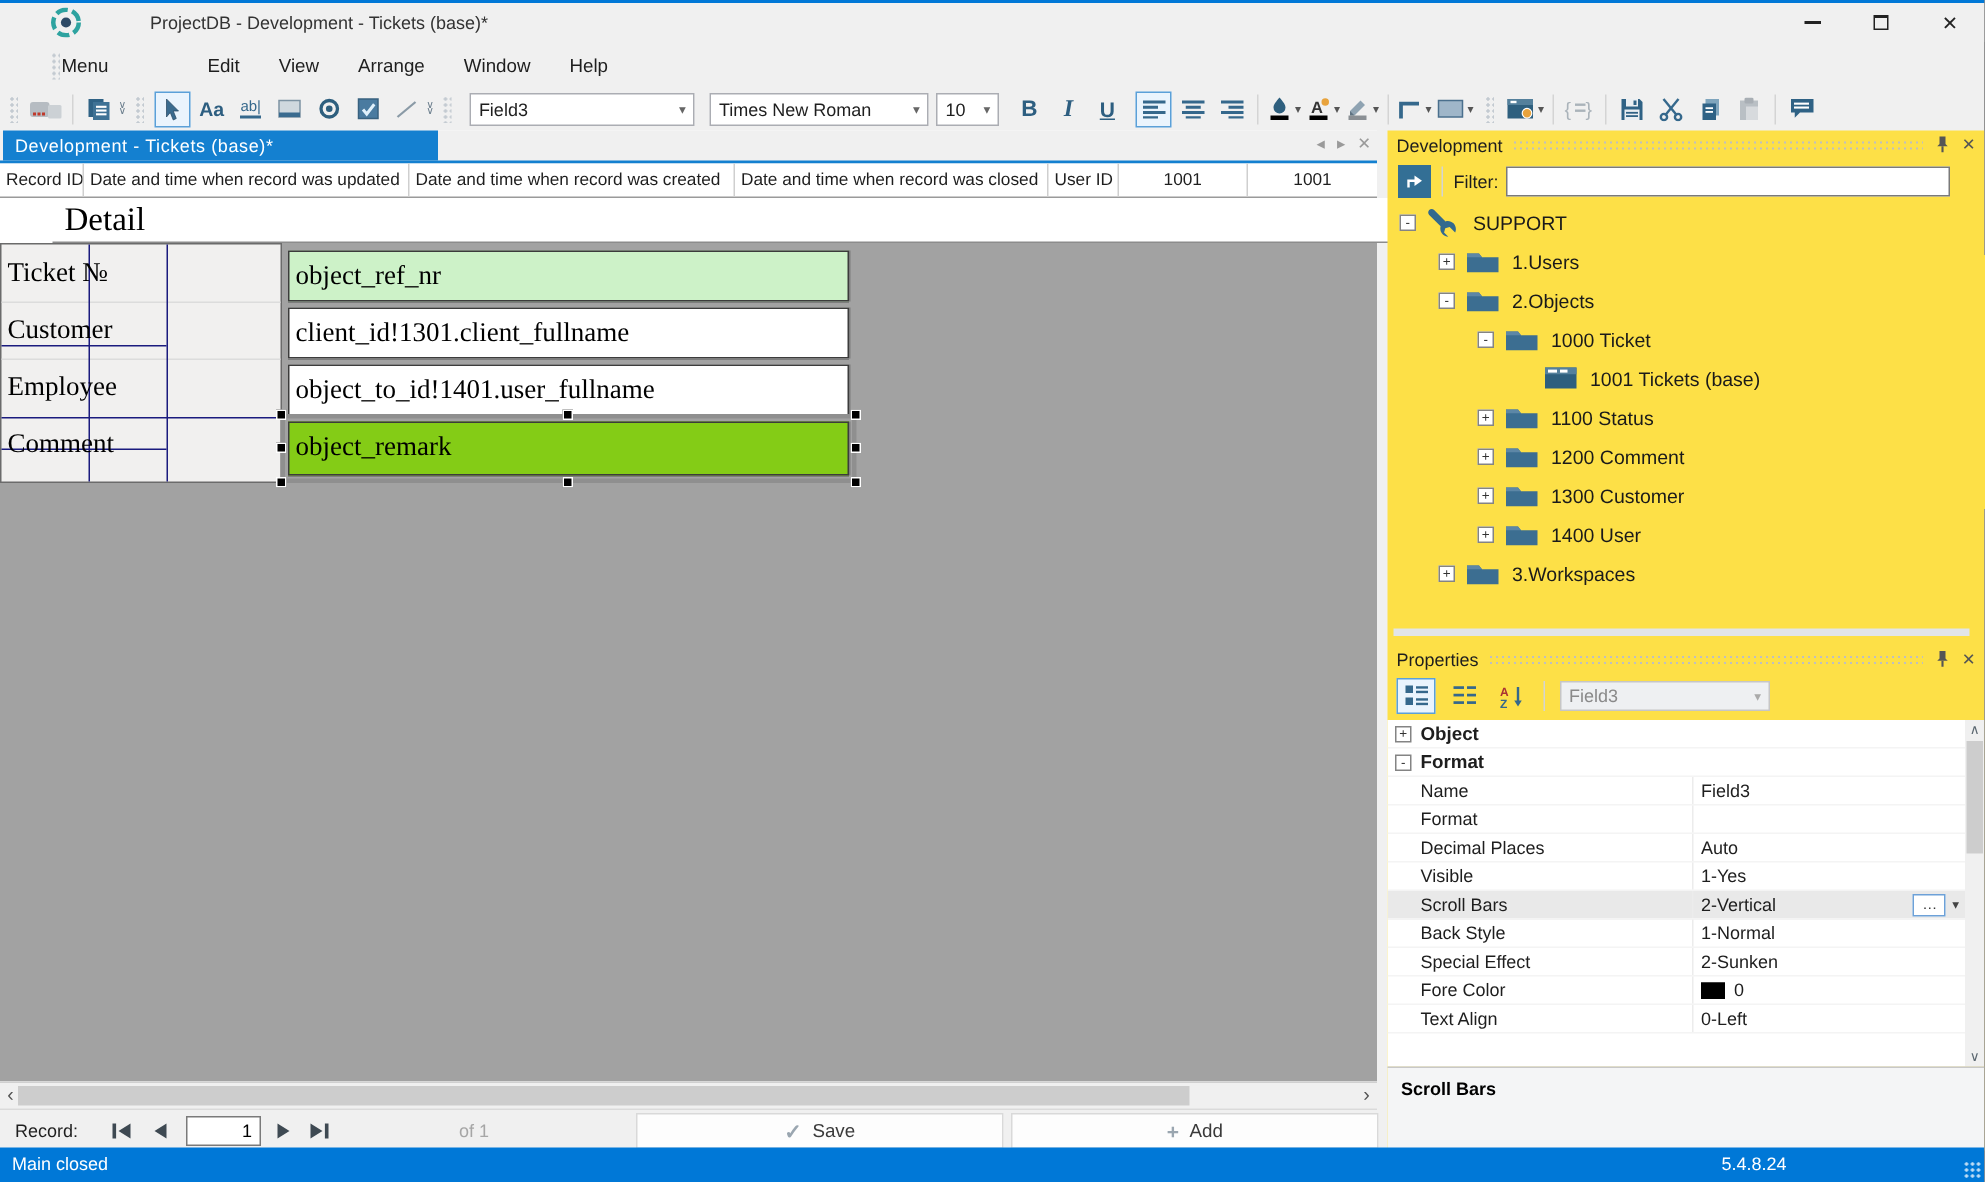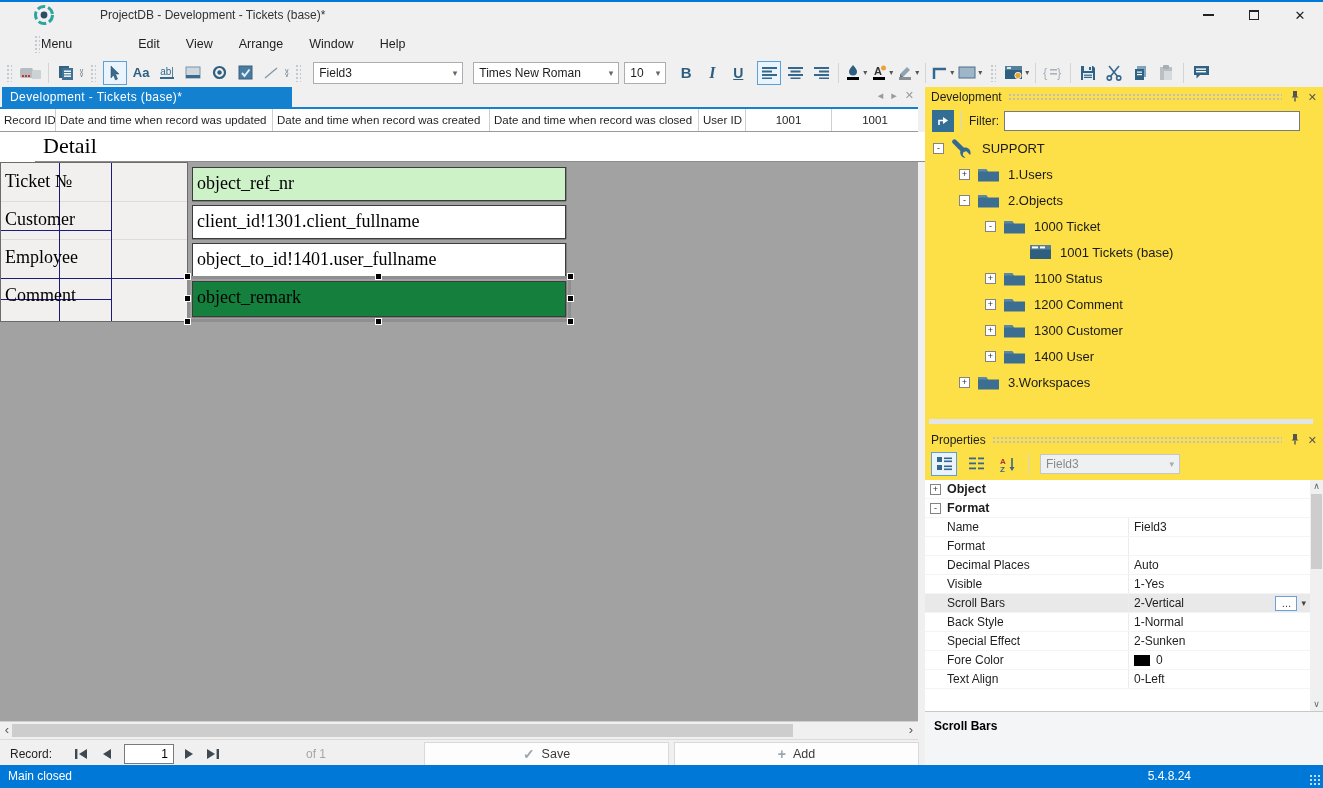--- a/index.html
+++ b/index.html
@@ -420,21 +420,21 @@
               <div class="dlabel" style="top: 8px;">Ticket №</div>
               <div class="dlabel" style="top: 46px;">Customer</div>
               <div class="dlabel" style="top: 84px;">Employee</div>
               <div class="dlabel" style="top: 122px;">Comment</div>
             </div>
         </div>
         <div>
             <div class="dfield" style="top: 5px; background: rgb(205, 242, 200);">object_ref_nr</div>
             <div class="dfield" style="top: 43px; background: rgb(255, 255, 255);">client_id!1301.client_fullname</div>
             <div class="dfield" style="top: 81px; background: rgb(255, 255, 255);">object_to_id!1401.user_fullname</div>
-            <div class="dfield sel" style="top: 119px; background: #15803d;">object_remark<div class="handle tl"></div><div class="handle tm"></div><div class="handle tr"></div><div class="handle ml"></div><div class="handle mr"></div><div class="handle bl"></div><div class="handle bm"></div><div class="handle br"></div></div>
+            <div class="dfield sel" style="top: 119px; background: #84cc16;">object_remark<div class="handle tl"></div><div class="handle tm"></div><div class="handle tr"></div><div class="handle ml"></div><div class="handle mr"></div><div class="handle bl"></div><div class="handle bm"></div><div class="handle br"></div></div>
           </div>
       </div>
 
       <div id="hscroll">
         <span class="sb-arrow" style="left:0;">‹</span>
         <div id="hthumb"></div>
         <span class="sb-arrow" style="right:0;">›</span>
       </div>
 
       <div id="record-bar">

